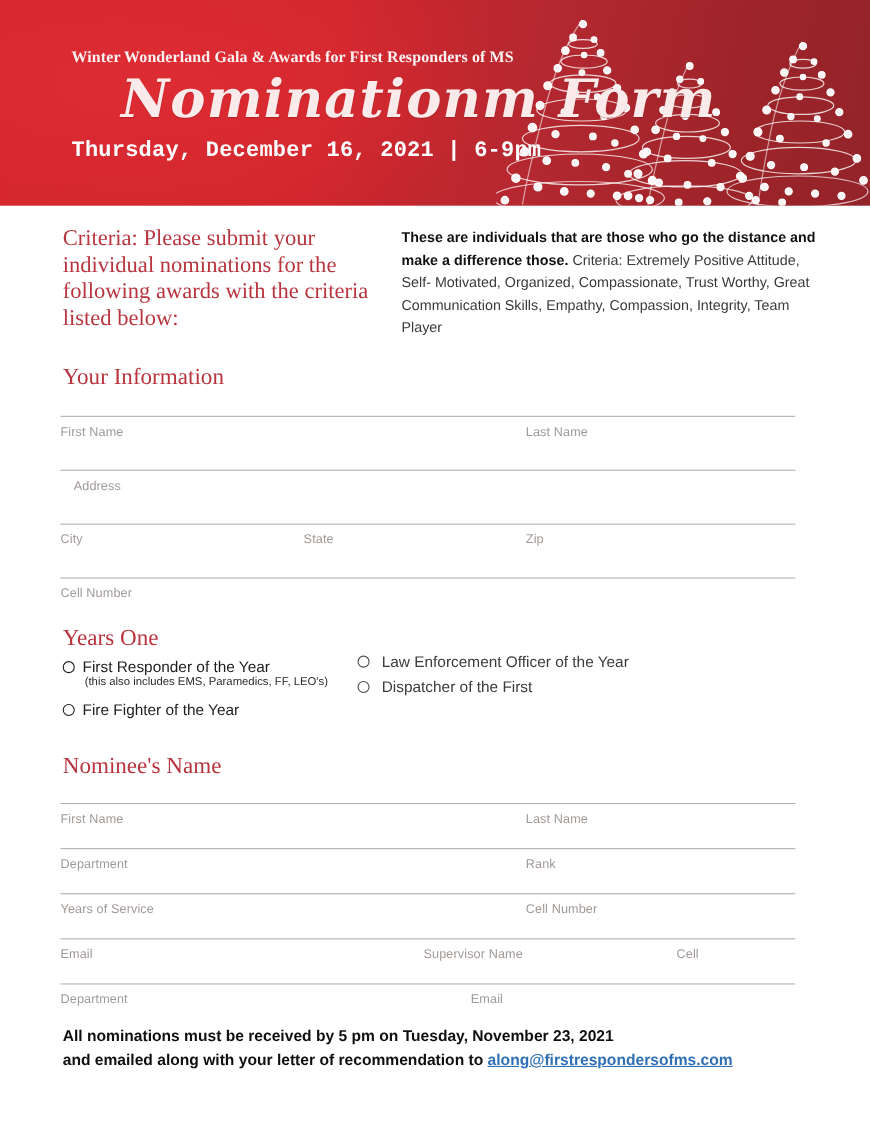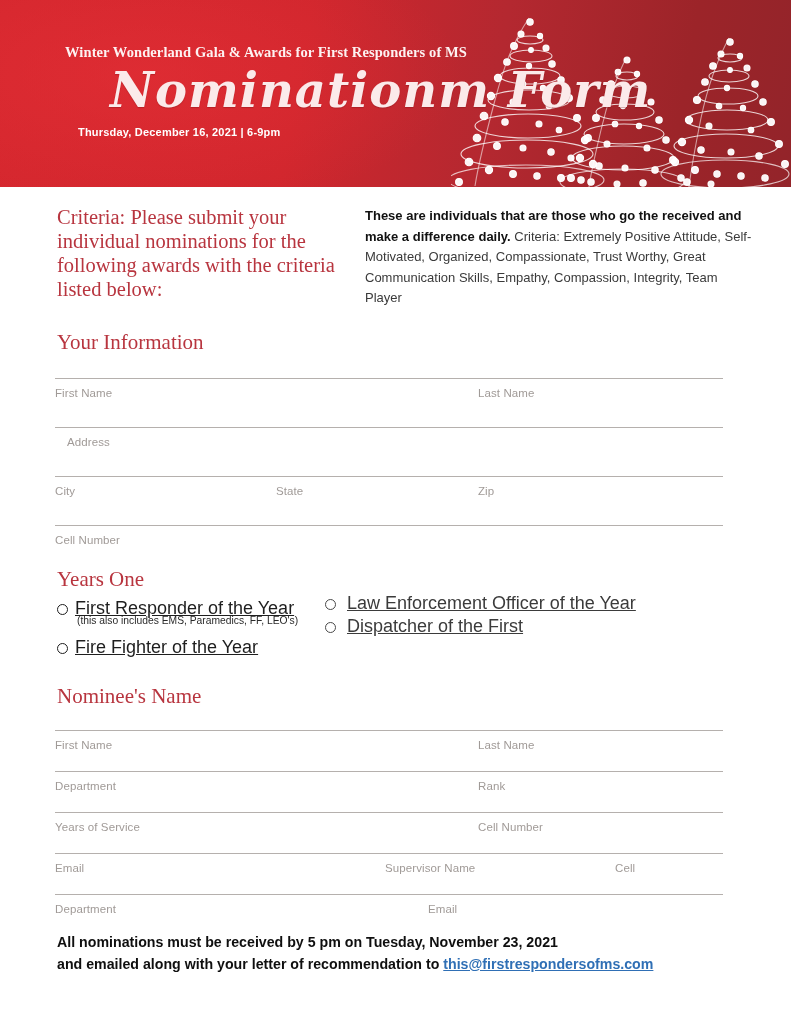--- a/index.html
+++ b/index.html
@@ -42,25 +42,25 @@
     font-family: "DejaVu Serif", serif;
     font-style: italic;
     font-weight: bold;
     font-size: 48px;
     letter-spacing: 1px;
     white-space: nowrap;
     text-shadow: 0 1px 1px rgba(120,15,20,0.35);
     margin-left: 48px;
   }
   .hdr-line1, .hdr-line2 {
-    position: absolute; left: 78px;
+    position: absolute; left: 65px;
     color: #ffffff;
-    font-family: Liberation Sans, sans-serif;
+    font-family: Liberation Mono, monospace;
     font-weight: bold;
-    font-size: 11px;
+    font-size: 20px;
     letter-spacing: 0.2px;
     white-space: nowrap;
   }
   .hdr-line1 { top: 126px; }
   .hdr-line2 { top: 148px; }
 
   
   .page { position: absolute; left: 0; top: 187px; width: 791px; }
 
   .criteria-left {
@@ -100,24 +100,23 @@
     position: absolute; top: 9px;
     color: #a09a97;
     font-size: 11.5px;
     letter-spacing: 0.1px;
     white-space: nowrap;
   }
 
   
   .opt {
     position: absolute;
-    font-size: 18px;
+    font-size: 14px;
     white-space: nowrap;
     color: #1e1e1e;
-    text-decoration: underline;
   }
   .opt .ring {
     display: inline-block;
     width: 11px; height: 11px;
     border: 1.9px solid #1e1e1e;
     border-radius: 50%;
     vertical-align: -1px;
     margin-right: 7px;
     box-sizing: border-box;
   }
@@ -281,21 +280,21 @@
   <div class="hdr-eyebrow">Winter Wonderland Gala &amp; Awards for First Responders of MS</div>
   <div class="hdr-script">Nominationm Form</div>
   <div class="hdr-line1">Thursday, December 16, 2021 | 6-9pm</div>
 </div>
 
 <div class="page">
 
   <div class="criteria-left">Criteria:  Please submit your individual nominations for the following awards with the criteria listed below:</div>
 
   <div class="criteria-right">
-    <b>These are individuals that are those who go the received and make a difference daily.</b><span class="normal"> Criteria: Extremely Positive Attitude, Self- Motivated, Organized, Compassionate, Trust Worthy, Great Communication Skills,  Empathy, Compassion, Integrity, Team Player</span>
+    <b>These are individuals that are those who go the distance and make a difference those.</b><span class="normal"> Criteria: Extremely Positive Attitude, Self- Motivated, Organized, Compassionate, Trust Worthy, Great Communication Skills,  Empathy, Compassion, Integrity, Team Player</span>
   </div>
 
   <div class="section-title" id="your-info-title">Your Information</div>
 
   <div class="frow" style="top:191px">
     <div class="rule"></div>
     <span class="fl" style="left:0px">First Name</span>
     <span class="fl" style="left:423px">Last Name</span>
   </div>
   <div class="frow" style="top:240px">
@@ -354,16 +353,16 @@
     <span class="fl" style="left:560px">Cell</span>
   </div>
   <div class="frow" style="top:707px">
     <div class="rule"></div>
     <span class="fl" style="left:0px">Department</span>
     <span class="fl" style="left:373px">Email</span>
   </div>
 
   <div class="footer">
     <div>All nominations must be received by 5 pm on Tuesday, November 23, 2021</div>
-    <div><span>and emailed along with your letter of recommendation to </span><a href="#">this@firstrespondersofms.com</a></div>
+    <div><span>and emailed along with your letter of recommendation to </span><a href="#">along@firstrespondersofms.com</a></div>
   </div>
 
 </div>
 
 </body></html>

